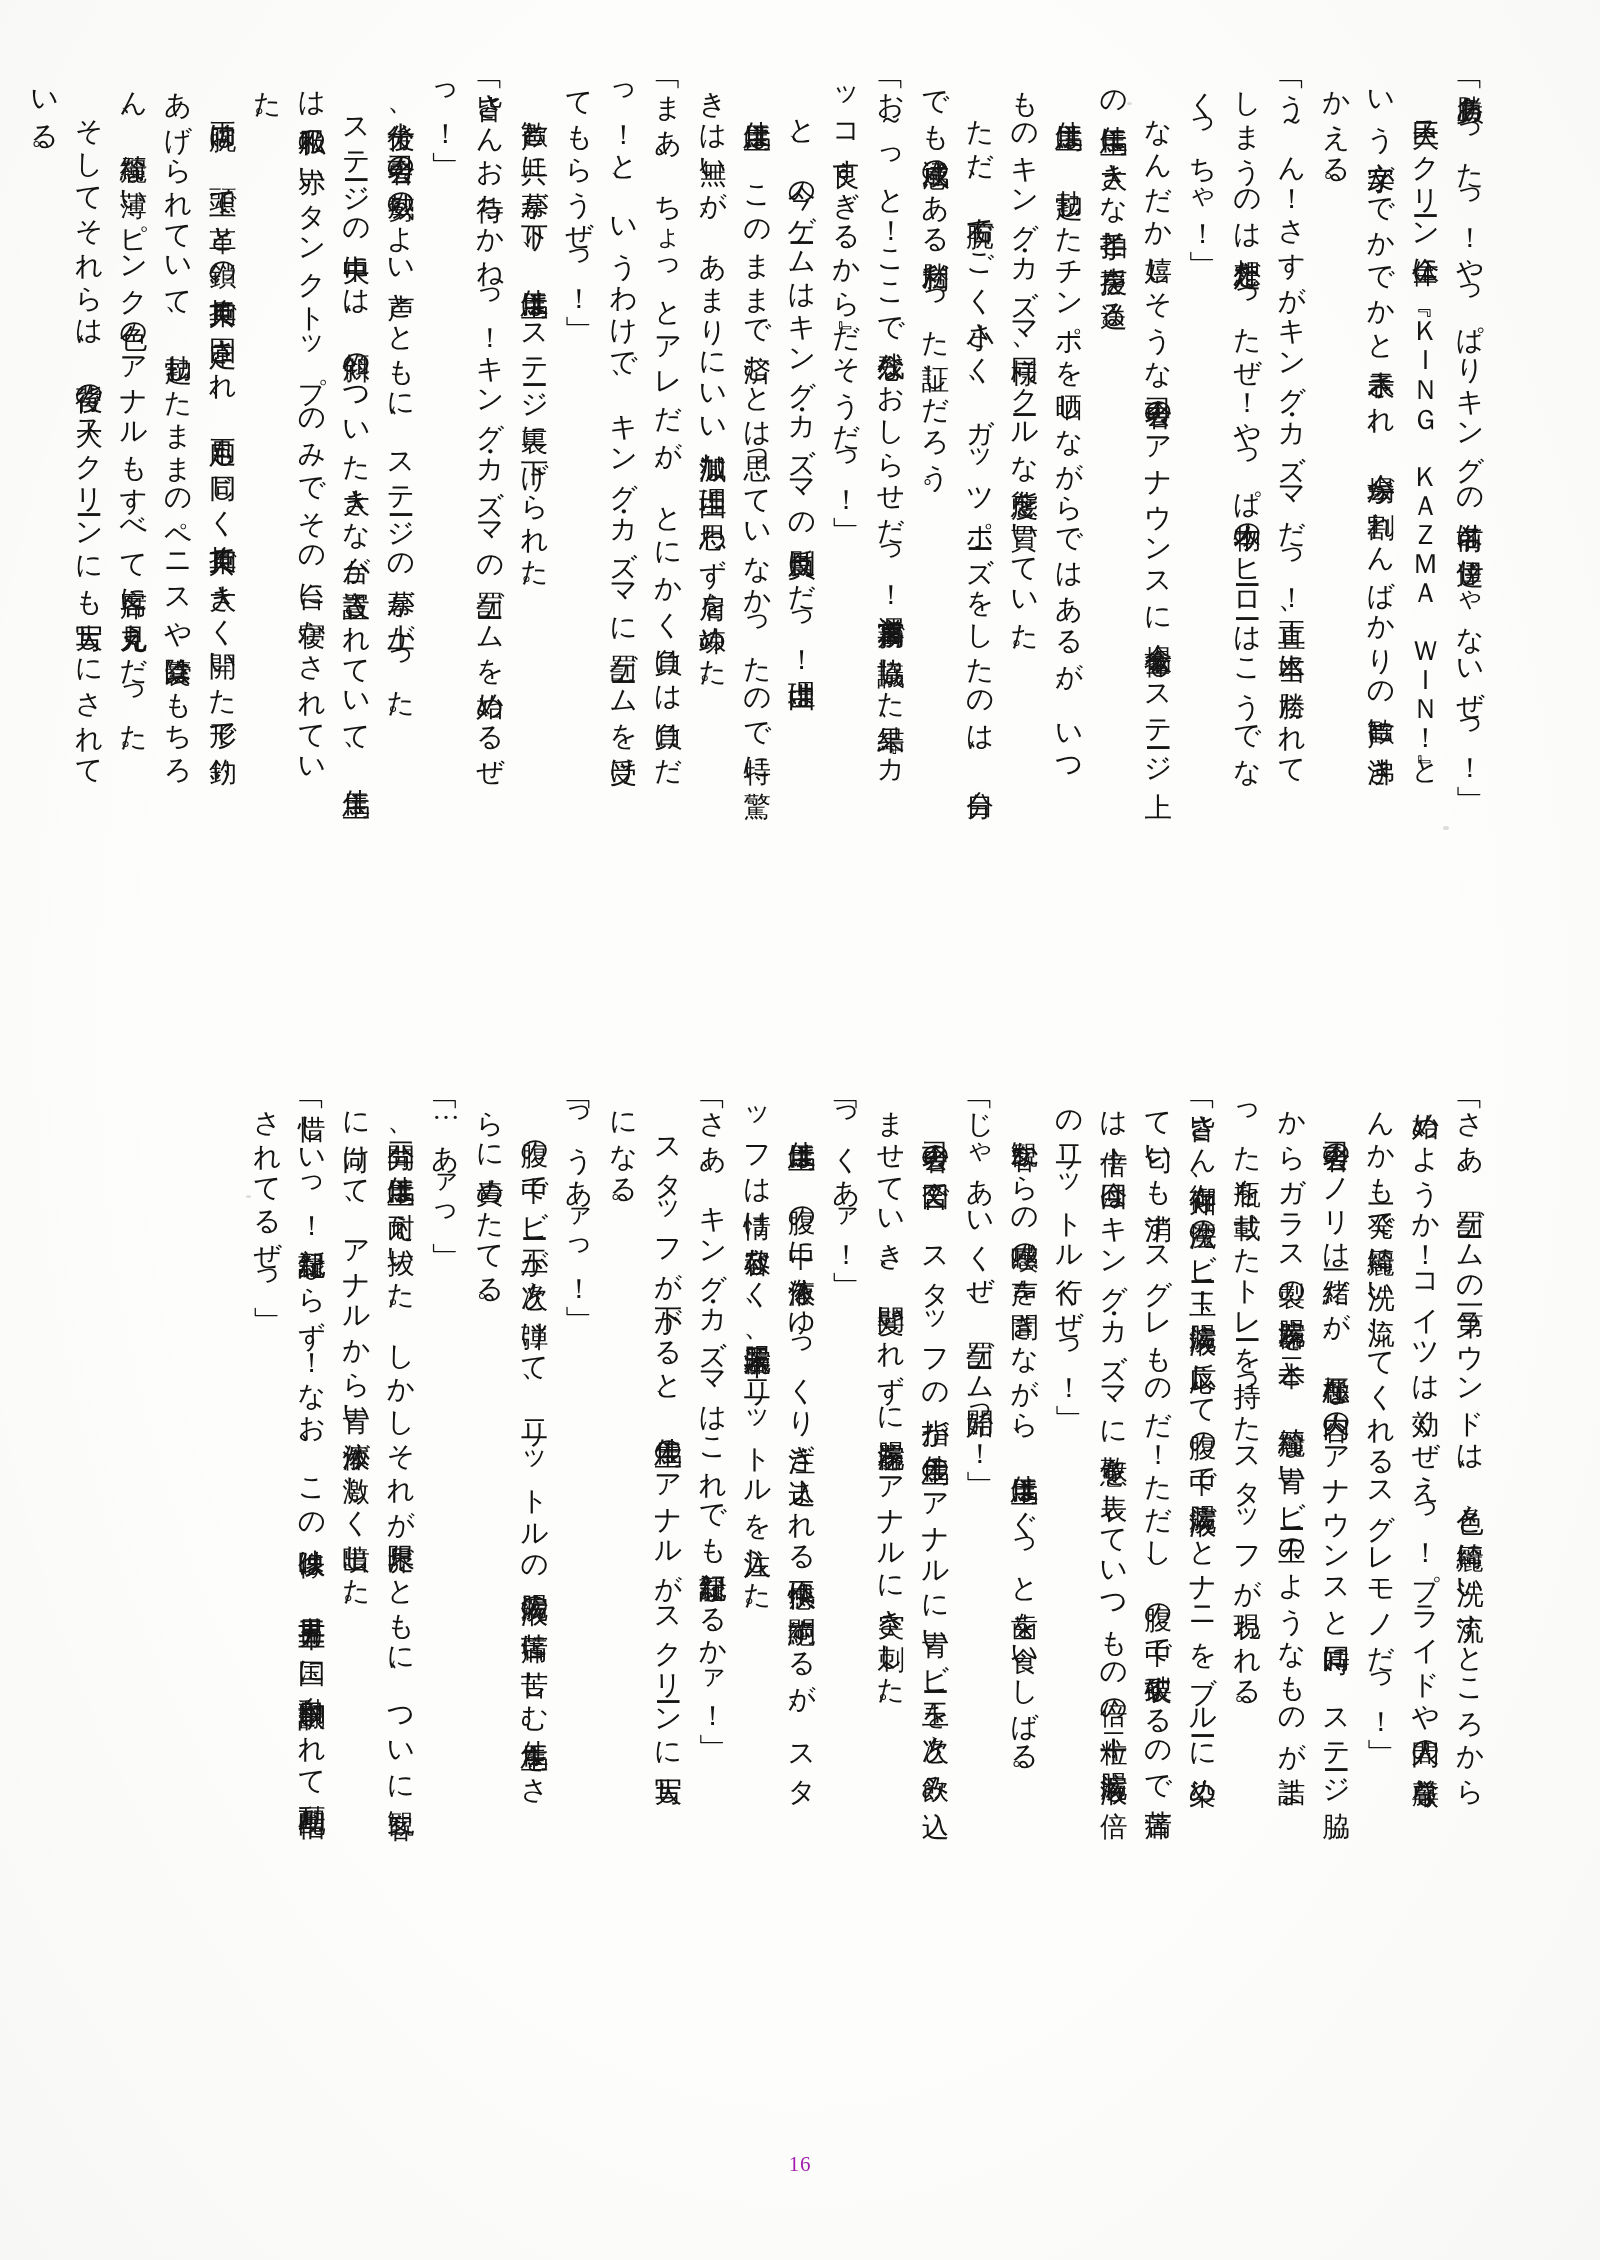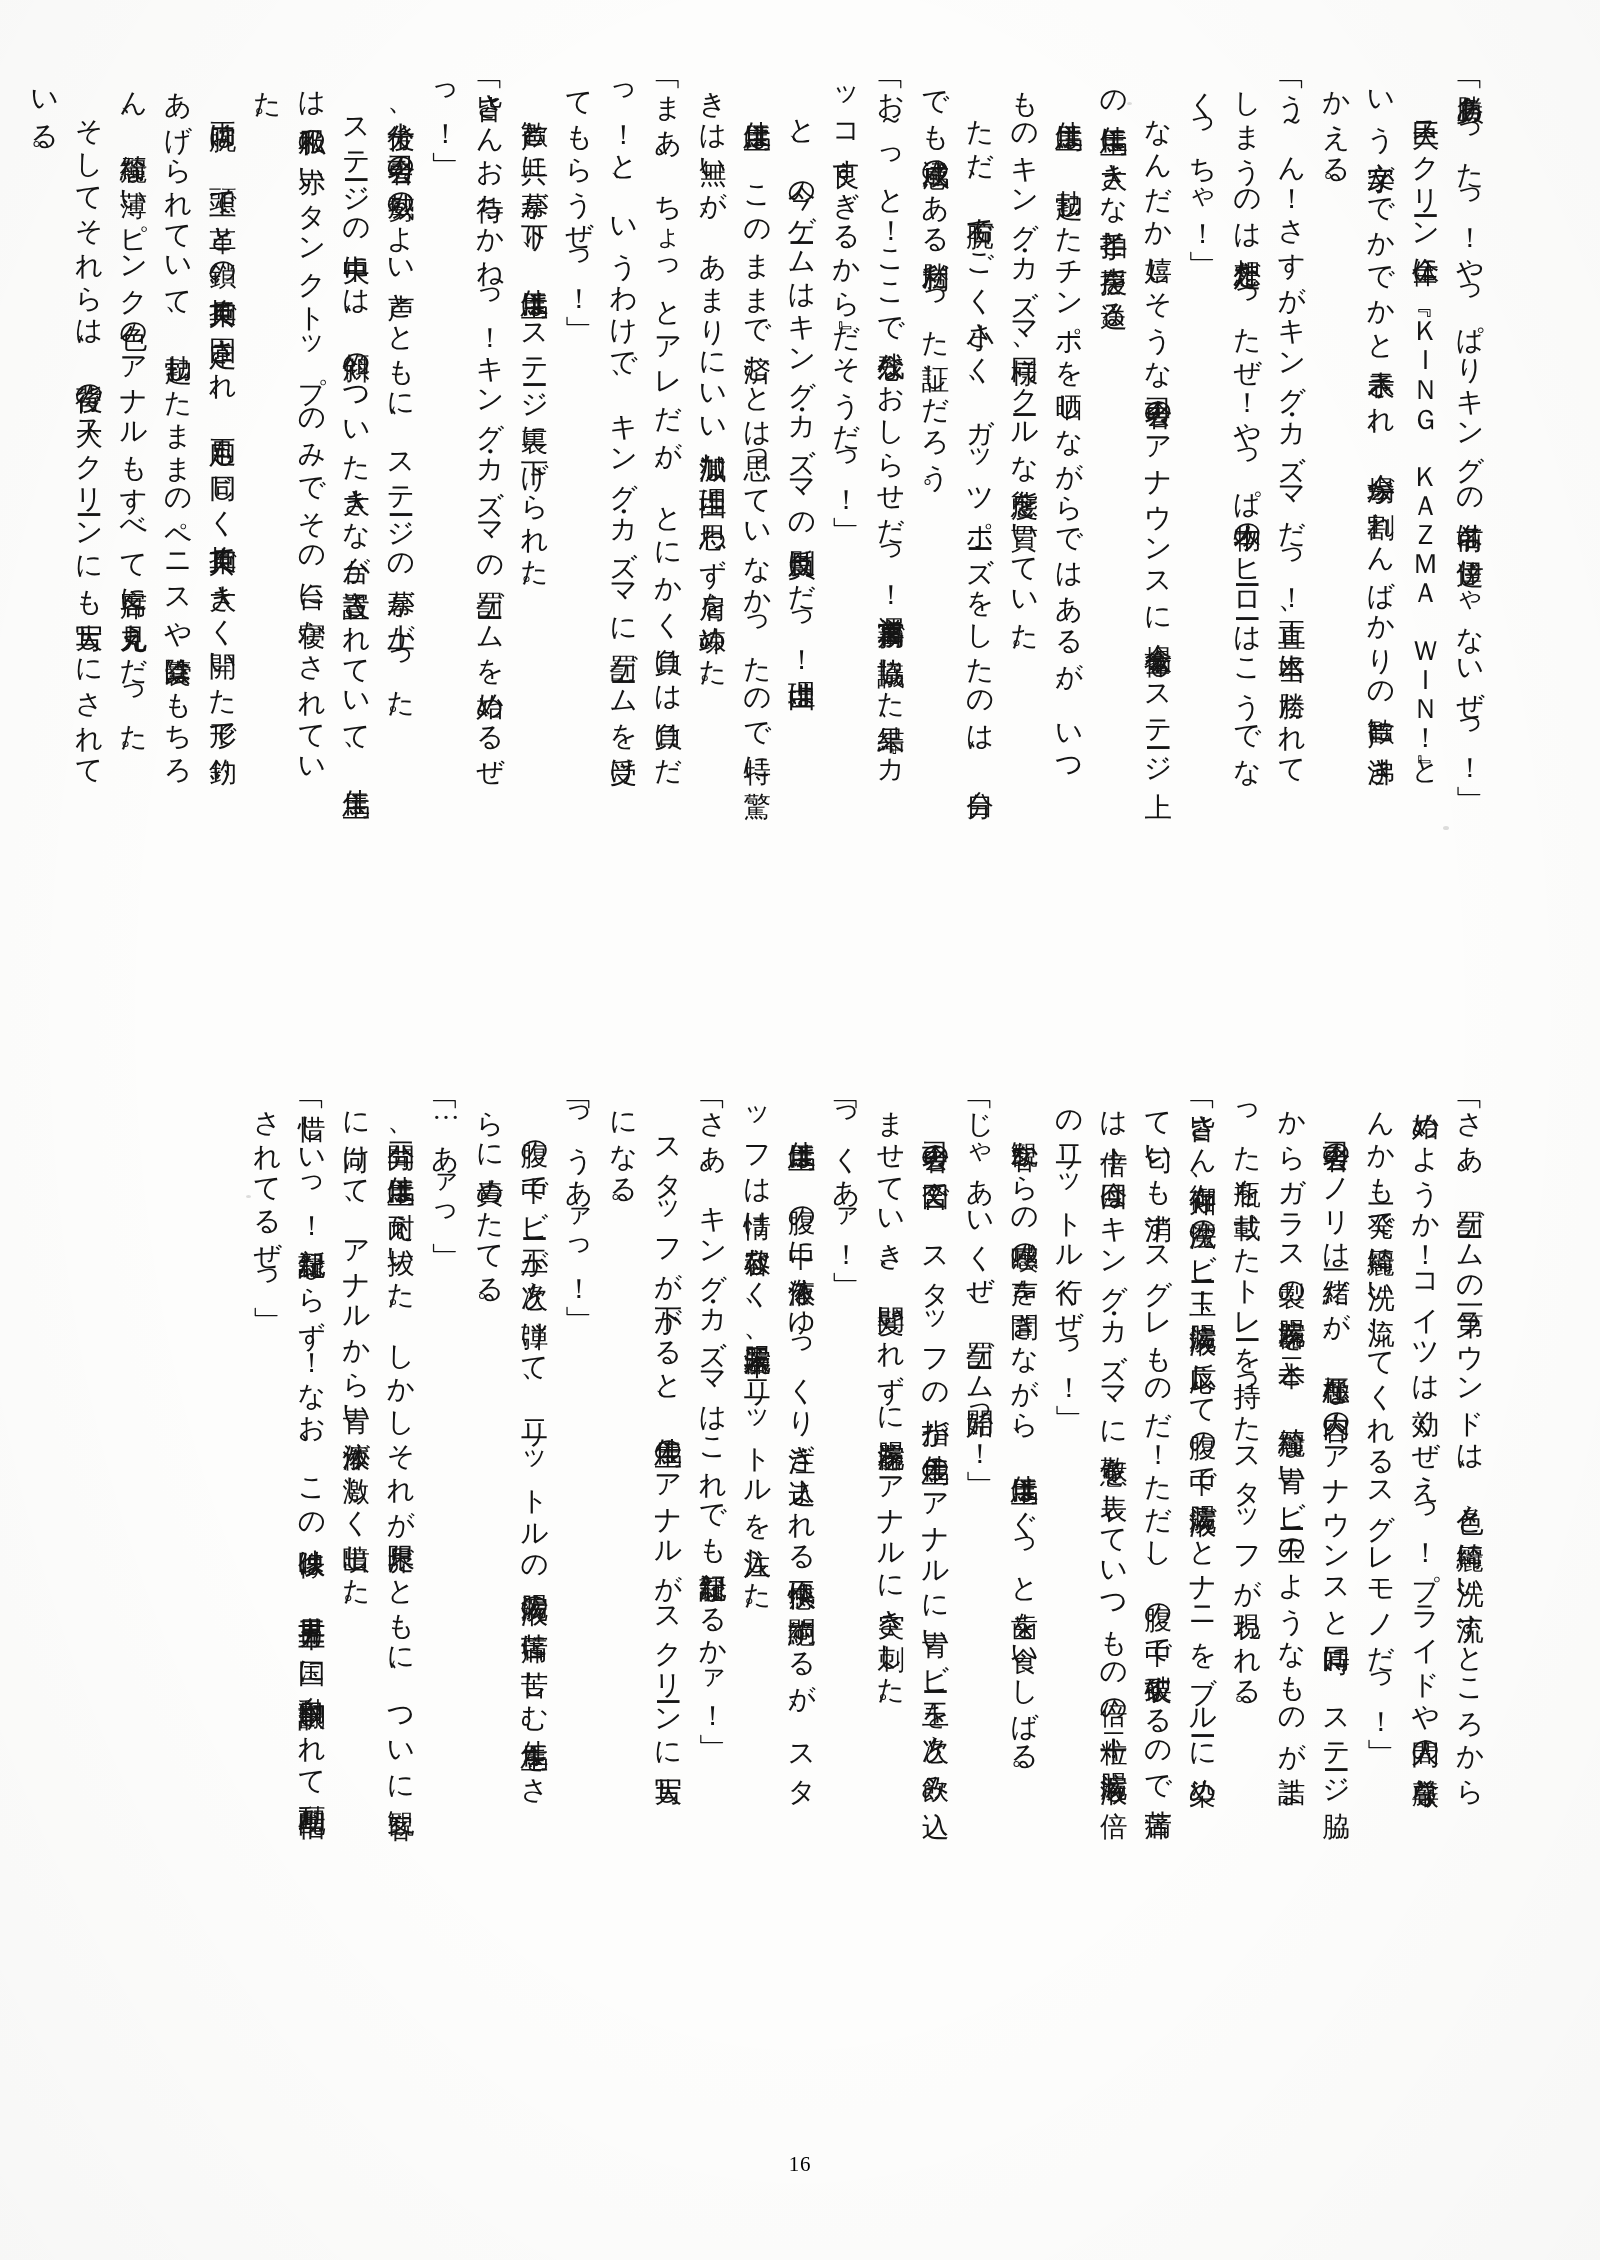--- a/index.html
+++ b/index.html
@@ -69,21 +69,21 @@
     width: 1360px;
   }
 
   #page-number {
     position: absolute;
     left: 0;
     right: 0;
     top: 2152px;
     text-align: center;
     font-size: 21px;
-    color: #000000;
+    color: #a21caf;
     letter-spacing: 0.04em;
     font-family: "Liberation Serif", "DejaVu Serif", serif;
   }
 </style>
 </head>
 <body>
 
 <div id="page">
 
   <div id="paper-texture"></div>

